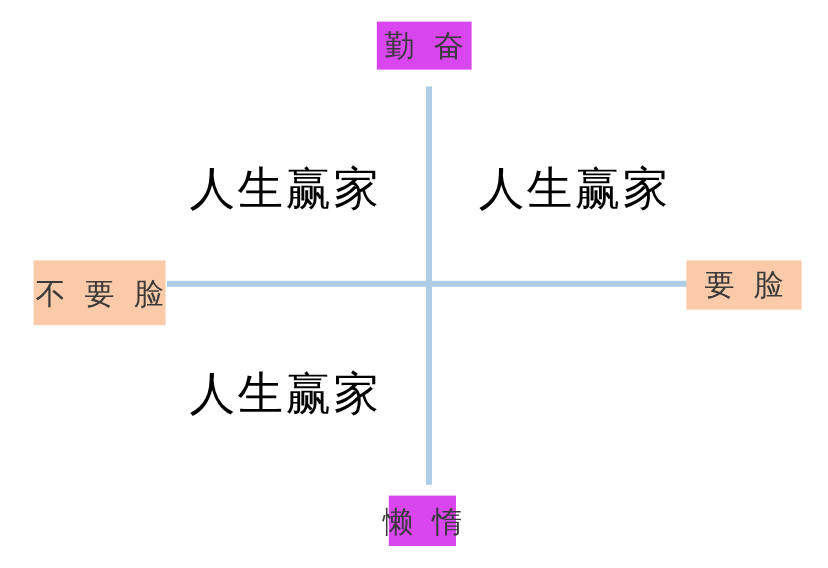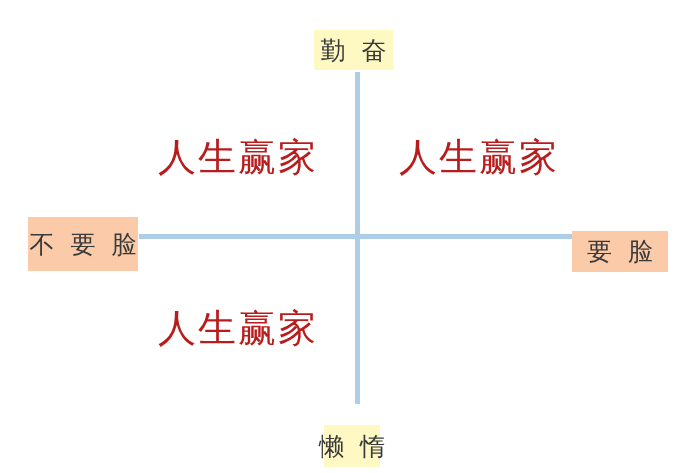--- a/index.html
+++ b/index.html
@@ -43,21 +43,21 @@
     align-items: center;
     justify-content: center;
     font-size: 25px;
     line-height: 1;
     color: #3a3a3a;
     letter-spacing: 4px;
     text-indent: 4px;
     white-space: nowrap;
     box-sizing: border-box;
   }
-  .label-yellow { background: #fef9c3; margin-top: 12px; }
+  .label-yellow { background: #d946ef; }
   .label-peach  { background: #fbcaa8; }
 
   .label-top {
     left: 314px;
     top: 18px;
     width: 79px;
     height: 40px;
   }
   .label-bottom {
     left: 324px;
@@ -69,32 +69,31 @@
     left: 28px;
     top: 217px;
     width: 110px;
     height: 54px;
   }
   .label-right {
     left: 572px;
     top: 217px;
     width: 96px;
     height: 41px;
-    margin-top: 14px;
   }
 
   
   .quad {
     position: absolute;
     display: flex;
     align-items: center;
     justify-content: center;
     font-size: 38px;
     line-height: 1;
-    color: #b91c1c;
+    color: #000000;
     letter-spacing: 2px;
     text-indent: 2px;
     white-space: nowrap;
     width: 200px;
     height: 48px;
   }
   .quad-tl { left: 137px; top: 133px; }
   .quad-tr { left: 378px; top: 133px; }
   .quad-bl { left: 137px; top: 304px; }
   .quad-br { left: 378px; top: 304px; }

